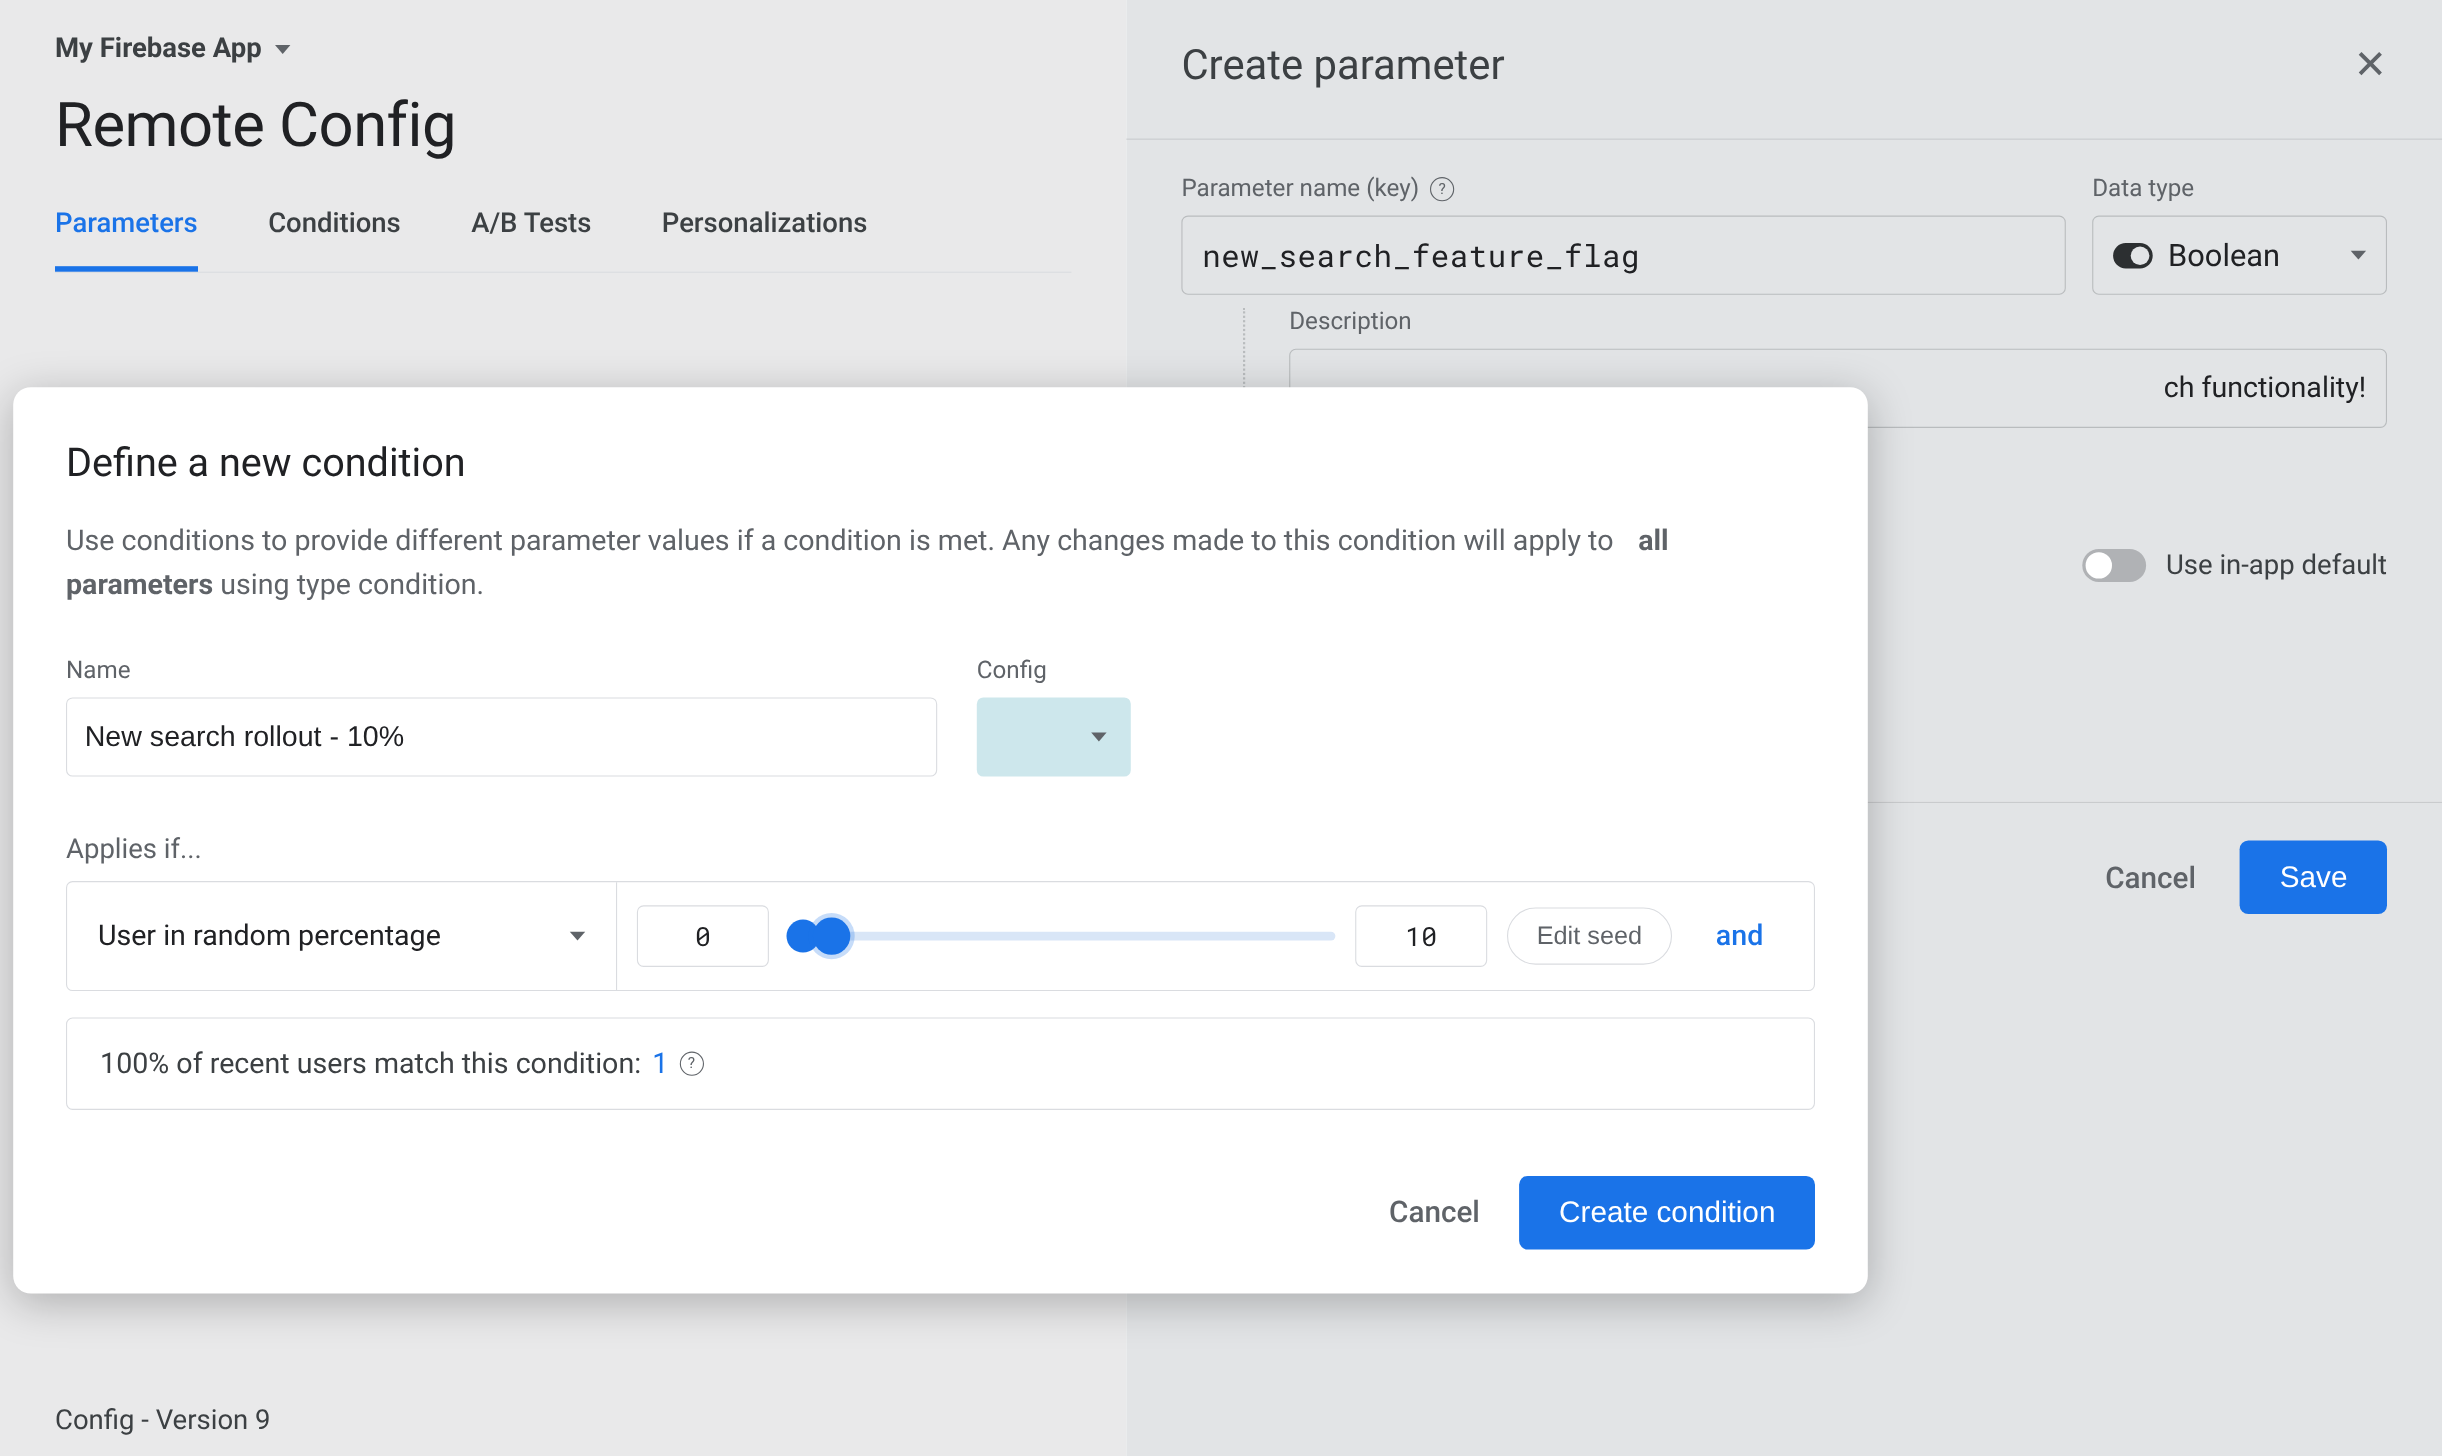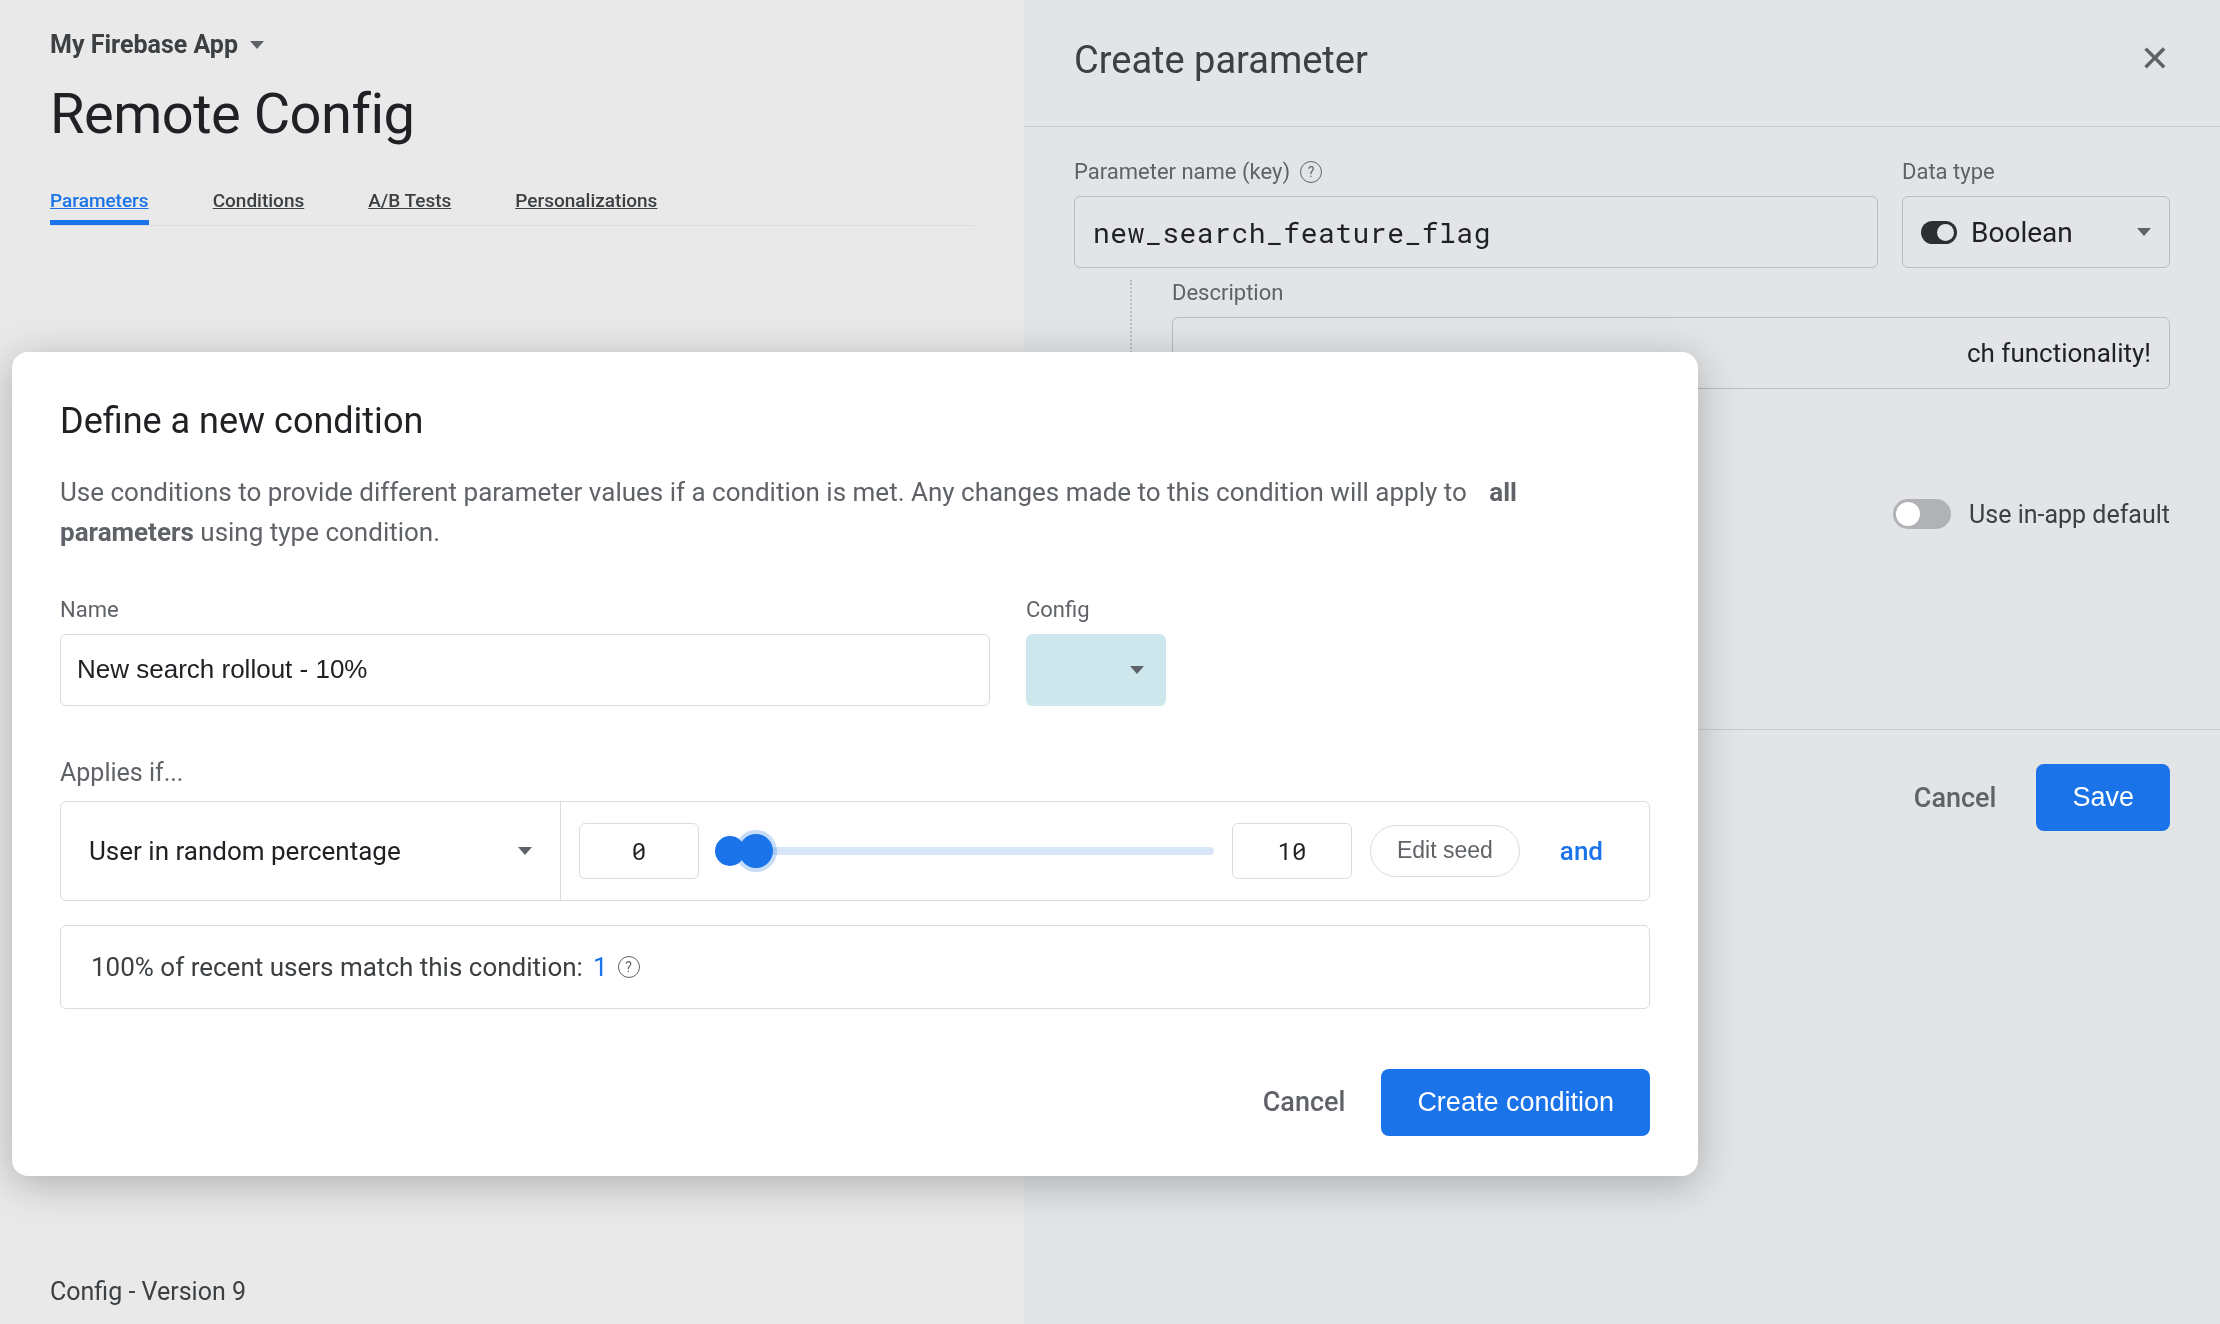--- a/index.html
+++ b/index.html
@@ -39,26 +39,25 @@
       margin-top: 22px;
       letter-spacing: -0.5px;
     }
     .tabs {
       display: flex;
       gap: 64px;
       margin-top: 42px;
       border-bottom: 1px solid #dadce0;
     }
     .tab {
-      font-size: 19px;
+      font-size: 25px;
       font-weight: 500;
       color: #3c4043;
-      padding-bottom: 8px;
-      cursor: pointer;
-      text-decoration: underline;
+      padding-bottom: 24px;
+      cursor: pointer;
     }
     .tab.active {
       color: #1a73e8;
       border-bottom: 5px solid #1a73e8;
     }
     .config-footer {
       position: absolute;
       left: 50px;
       bottom: 18px;
       font-size: 25px;
@@ -227,21 +226,21 @@
     .modal-desc {
       font-size: 26px;
       color: #5f6368;
       line-height: 1.55;
       margin-bottom: 44px;
     }
     .modal-desc strong { color: #5f6368; font-weight: 700; margin-left: 16px; }
 
     .inline-fields { display: flex; gap: 36px; margin-bottom: 52px; }
     .modal-input {
-      width: 930px; height: 72px;
+      width: 792px; height: 72px;
       border: 1px solid #dadce0; border-radius: 6px;
       font-size: 26px; padding: 0 16px; color: #202124;
     }
     .color-swatch {
       width: 140px; height: 72px;
       background: #cde7ec;
       border-radius: 6px;
       display: flex; align-items: center; justify-content: flex-end;
       padding-right: 22px;
       cursor: pointer;

